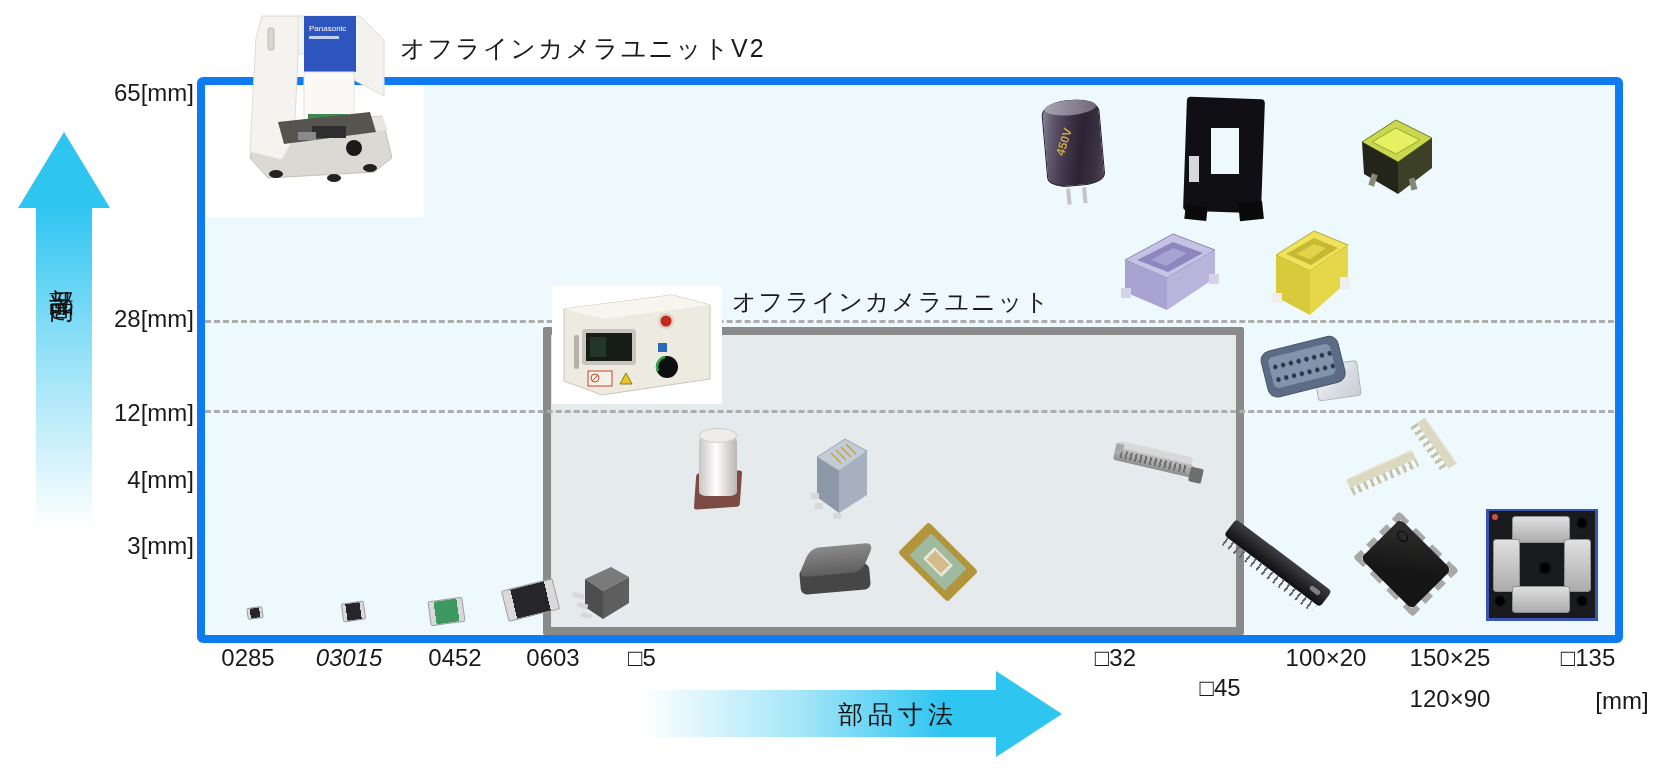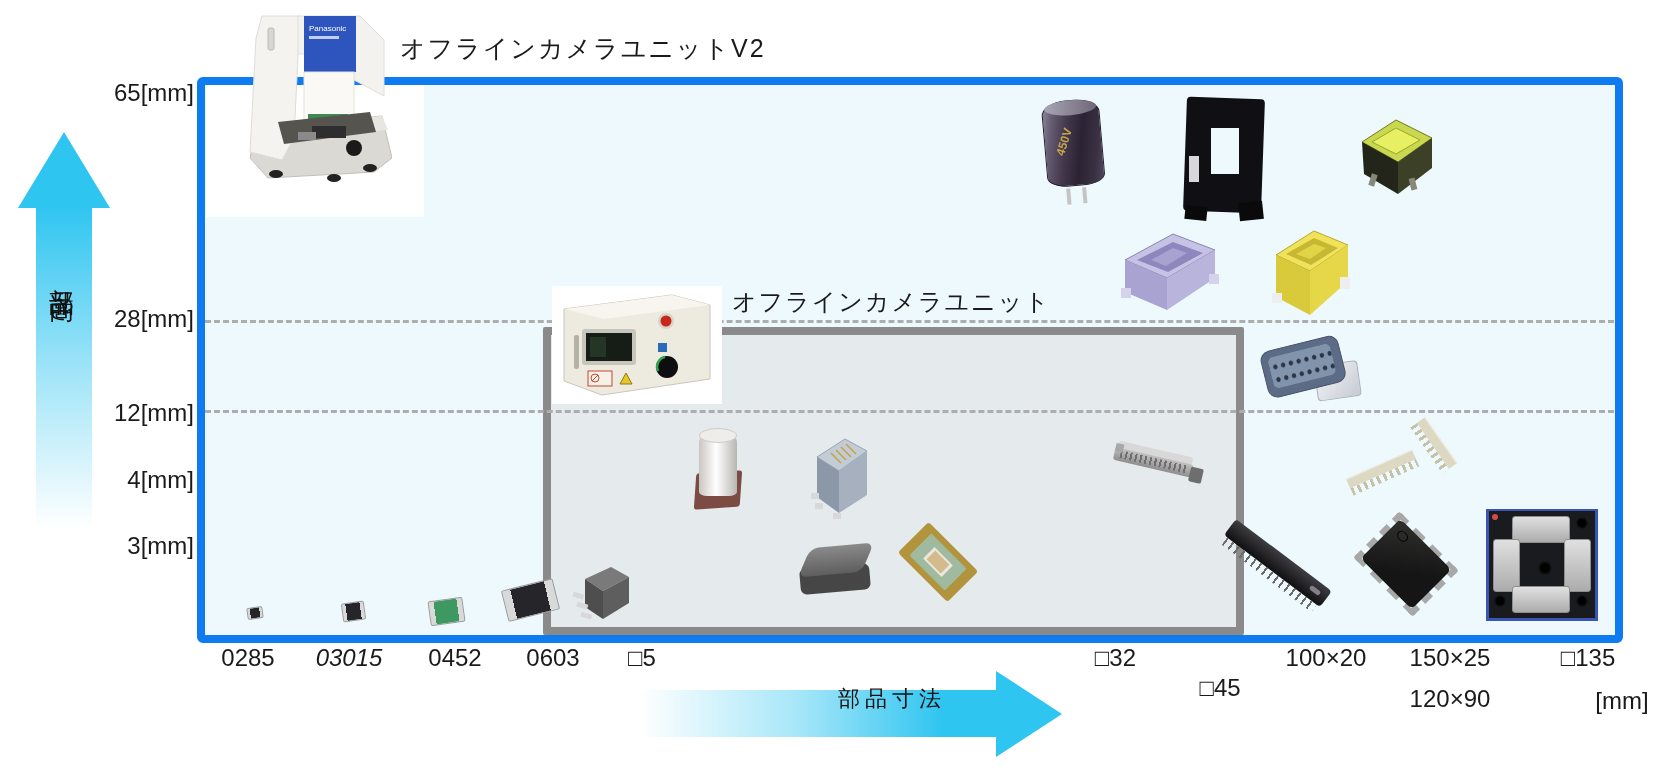--- a/index.html
+++ b/index.html
@@ -20,21 +20,21 @@
                background:linear-gradient(90deg,rgba(255,255,255,0) 0%,#A5E6F8 45%,#2FC5F1 85%);}
   .xarrow-head{position:absolute;left:996px;top:671px;width:0;height:0;z-index:2;
                border-top:43px solid transparent;border-bottom:43px solid transparent;border-left:66px solid #2FC5F1;}
   
   .lbl{position:absolute;font-size:24px;line-height:30px;white-space:nowrap;z-index:7;color:#1a1a1a;}
   .ylab{left:50px;width:144px;text-align:right;}
   .xlab{width:150px;text-align:center;}
   .boxtitle{position:absolute;font-size:25px;line-height:30px;letter-spacing:2px;white-space:nowrap;z-index:7;color:#1a1a1a;}
   #y-axis-title{position:absolute;left:46px;top:268px;writing-mode:vertical-rl;text-orientation:upright;
                 font-size:25px;letter-spacing:4px;z-index:4;color:#111;}
-  #x-axis-title{position:absolute;left:838px;top:684px;font-size:22px;letter-spacing:5px;z-index:4;color:#111;}
+  #x-axis-title{position:absolute;left:838px;top:698px;font-size:25px;letter-spacing:5px;z-index:4;color:#111;}
   
   .photo-bg{position:absolute;background:#fff;z-index:4;}
   .machine{position:absolute;z-index:6;text-decoration:underline;}
   .comp{position:absolute;z-index:5;}
   .comp div{position:absolute;}
   
   .cap-body{inset:0 2px 18px 2px;border-radius:42% 42% 38% 38%/16% 16% 12% 12%;border:1px solid #241C2C;
             background:linear-gradient(100deg,#8E8C9E 0%,#655C72 16%,#43384C 38%,#2B2233 62%,#3A3142 85%,#524960 100%);}
   .cap-top{left:5px;top:0;right:5px;height:15px;border-radius:50%;background:linear-gradient(100deg,#A8A6B4,#6E6678);}
   .cap-txt{left:8px;top:34px;color:#C9A44A;font-size:12px;font-weight:bold;transform:rotate(-68deg);}

